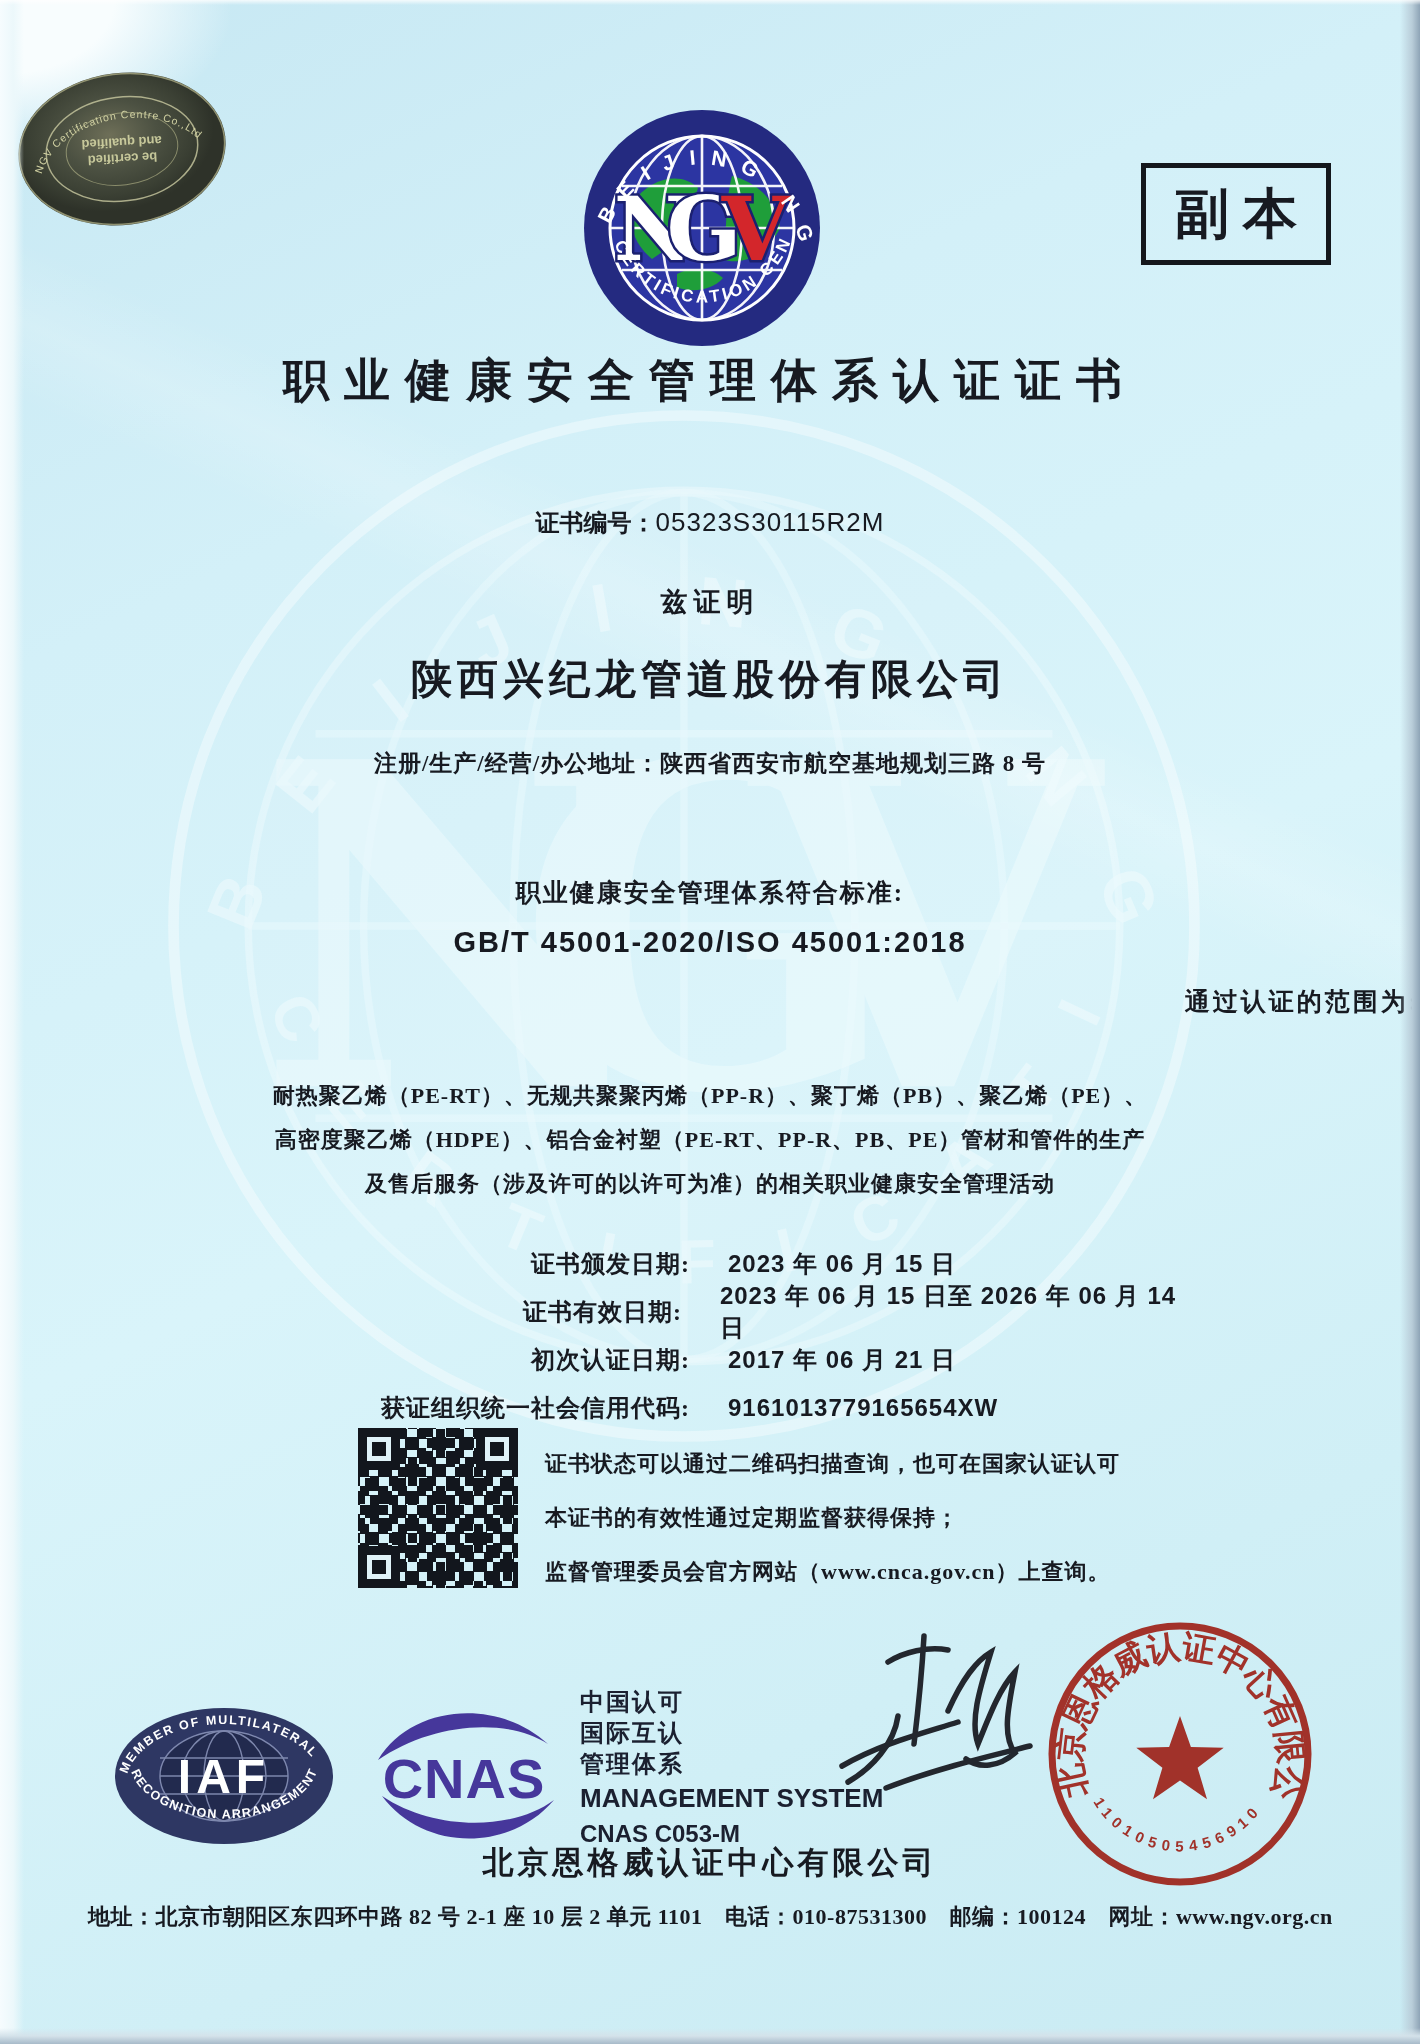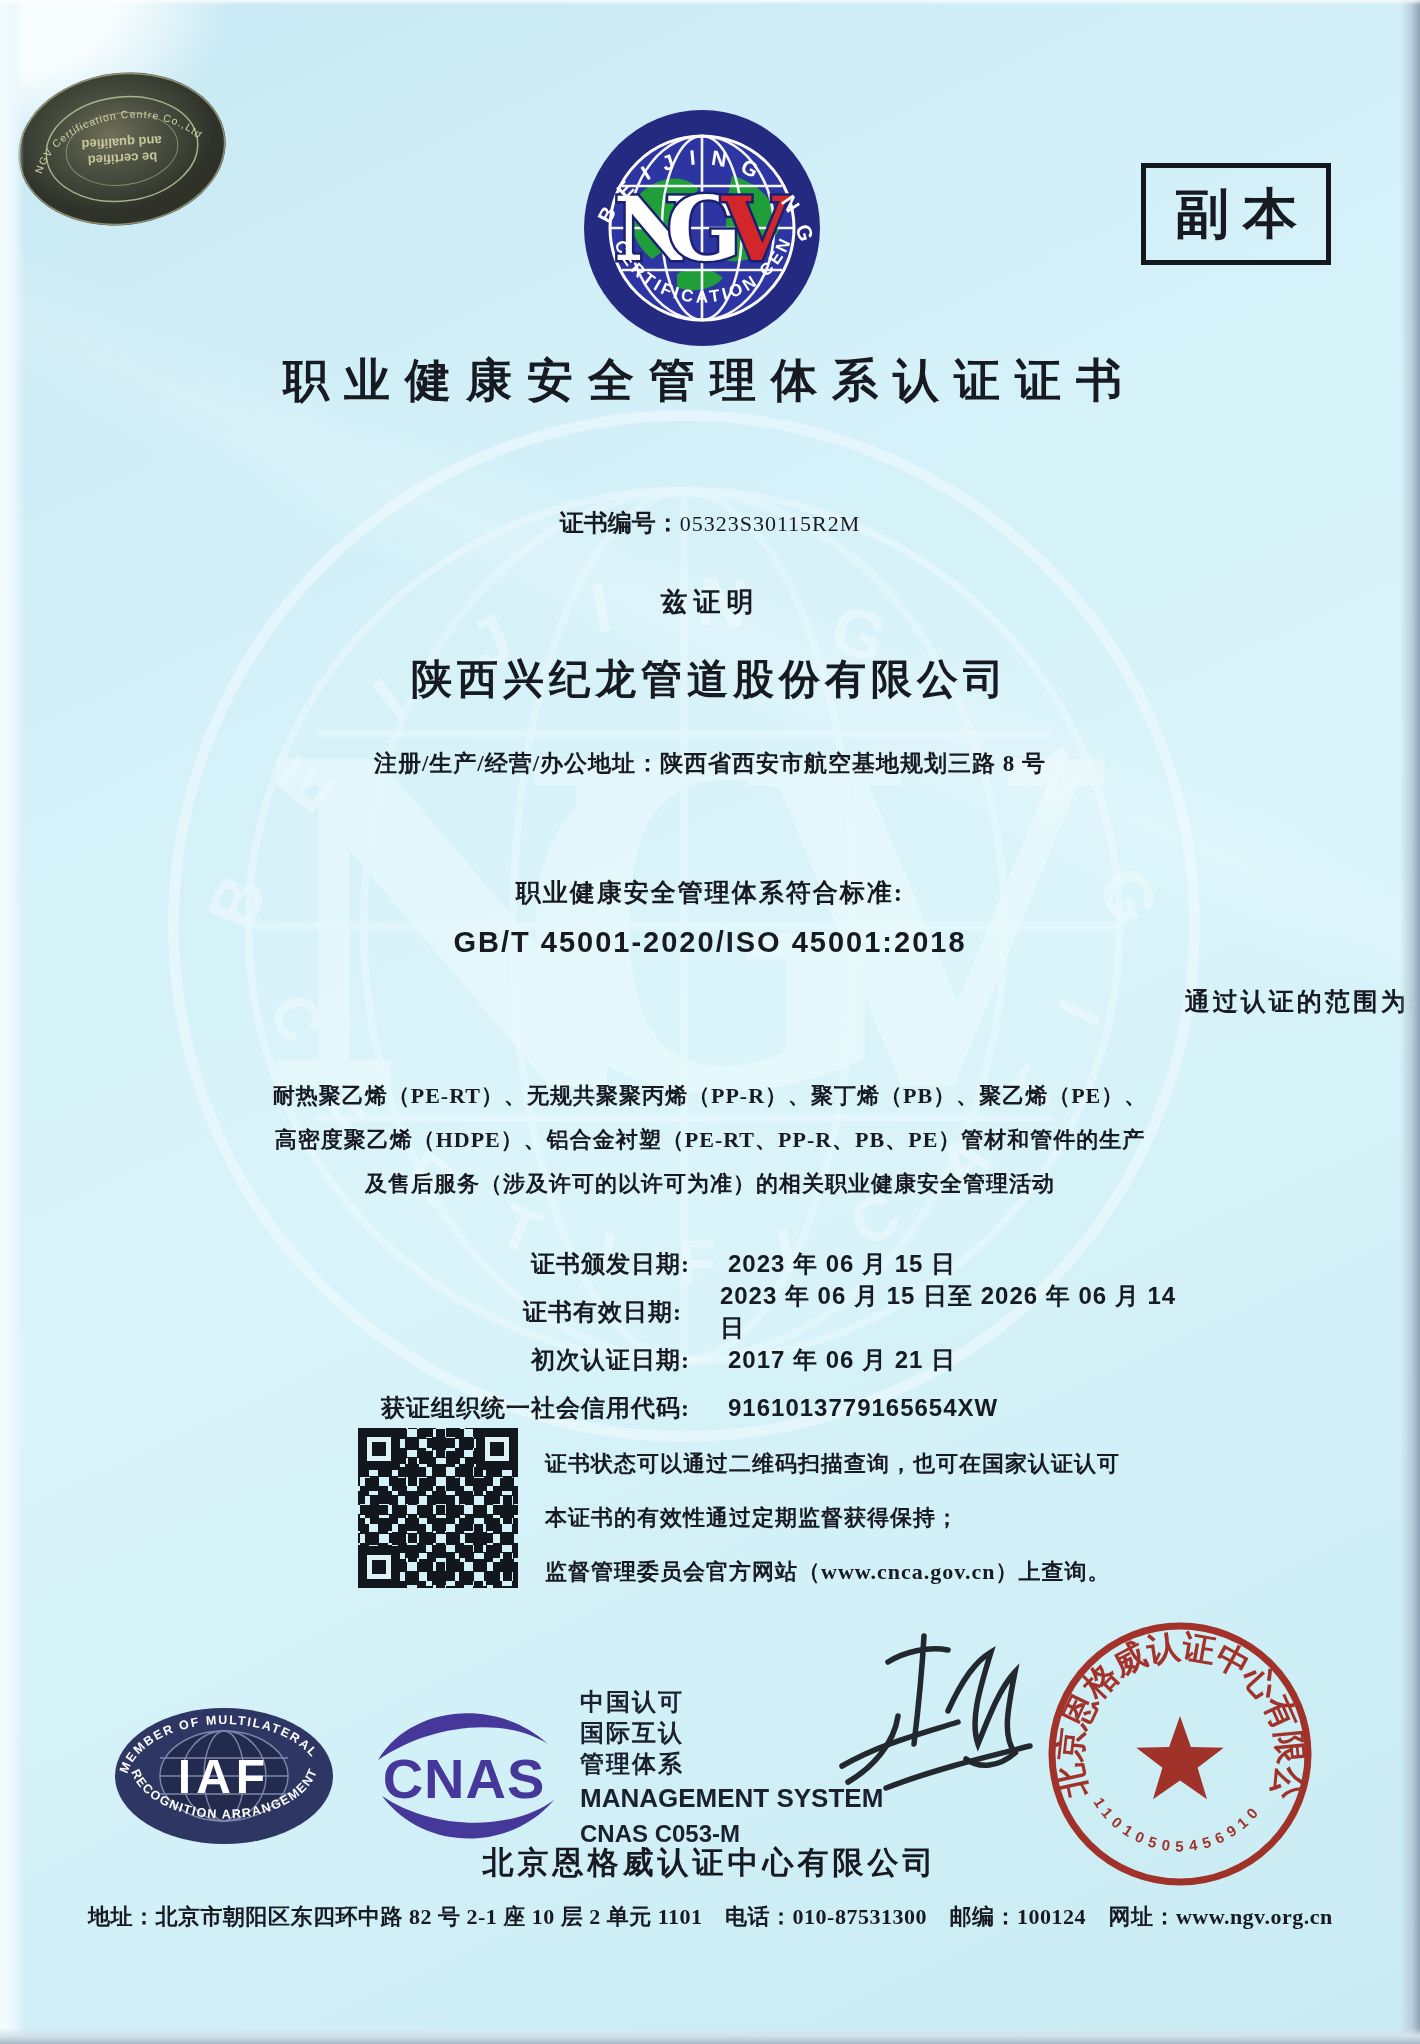--- a/index.html
+++ b/index.html
@@ -21,21 +21,21 @@
   .watermark{left:150px;top:392px;width:1068px;height:1068px;opacity:.48;z-index:0;}
   
   .hologram{left:16px;top:70px;width:212px;height:158px;transform:rotate(-7deg);z-index:3;}
   
   .ngvlogo{left:582px;top:108px;width:240px;height:240px;z-index:2;}
   
   .copybox{left:1141px;top:163px;width:180px;height:92px;border:5px solid #14171c;display:flex;align-items:center;justify-content:center;z-index:2;}
   .copybox span{font-size:54px;font-weight:bold;letter-spacing:14px;padding-left:14px;}
   .title{top:350px;font-size:46px;font-weight:bold;letter-spacing:15px;z-index:2;}
   .certno{top:507px;font-size:24px;font-weight:bold;z-index:2;}
-  .certno .val{font-family:Liberation Serif, serif;font-weight:normal;font-size:22px;letter-spacing:1px;}
+  .certno .val{font-family:Liberation Sans, sans-serif;font-weight:normal;font-size:26px;letter-spacing:1px;}
   .certify{top:584px;font-size:27px;font-weight:bold;letter-spacing:6px;z-index:2;}
   .company{top:652px;font-size:41px;font-weight:bold;letter-spacing:5px;z-index:2;}
   .addr{top:748px;font-size:23px;font-weight:bold;letter-spacing:1px;z-index:2;}
   .stdhead{top:876px;font-size:25px;font-weight:bold;letter-spacing:2px;z-index:2;}
   .gbline{top:926px;font-size:29px;font-weight:bold;font-family:"Liberation Sans","DejaVu Sans",sans-serif;letter-spacing:2px;z-index:2;}
   .scopehead{top:985px;font-size:25px;font-weight:bold;letter-spacing:3px;z-index:2;text-align:right;}
   .scopepara{top:1074px;left:55px;width:1310px;text-align:center;font-size:22px;font-weight:bold;line-height:44px;letter-spacing:1px;z-index:2;}
   .dates{left:240px;top:1240px;width:960px;z-index:2;}
   .drow{display:flex;height:48px;align-items:center;}
   .dlabel{width:450px;text-align:right;font-size:24px;font-weight:bold;letter-spacing:1px;}

